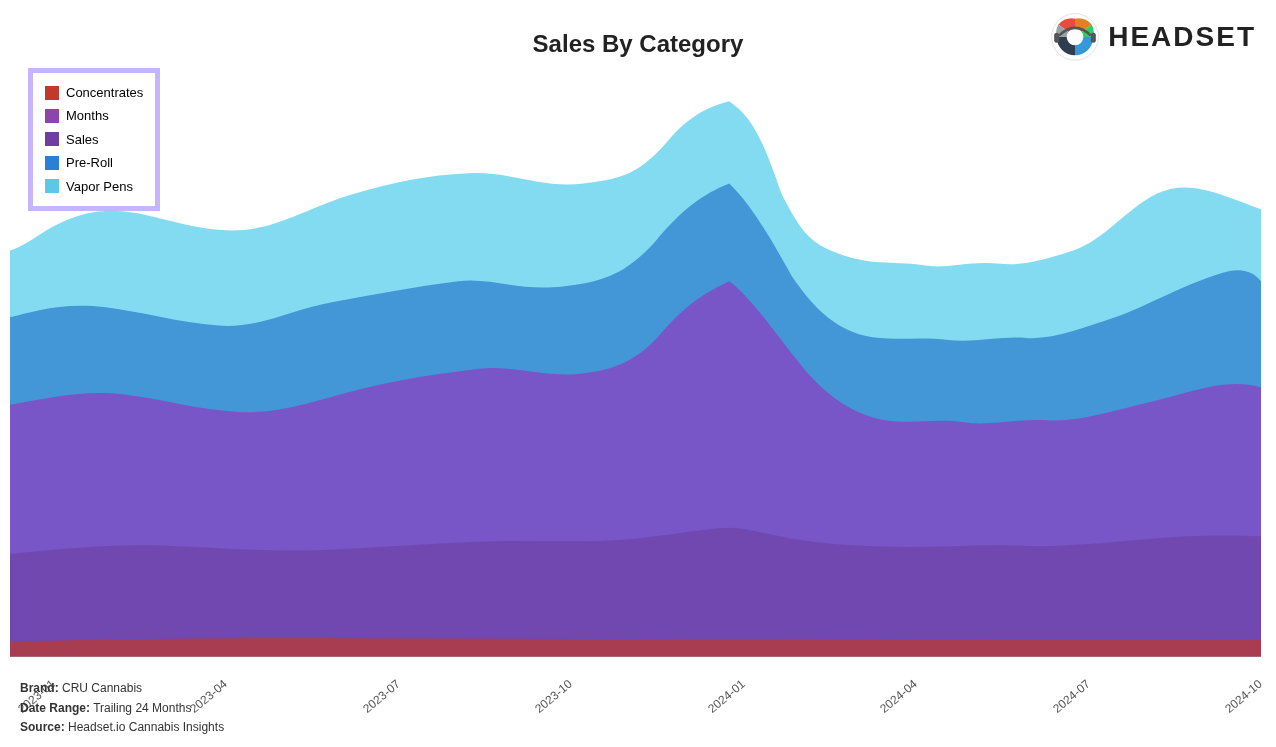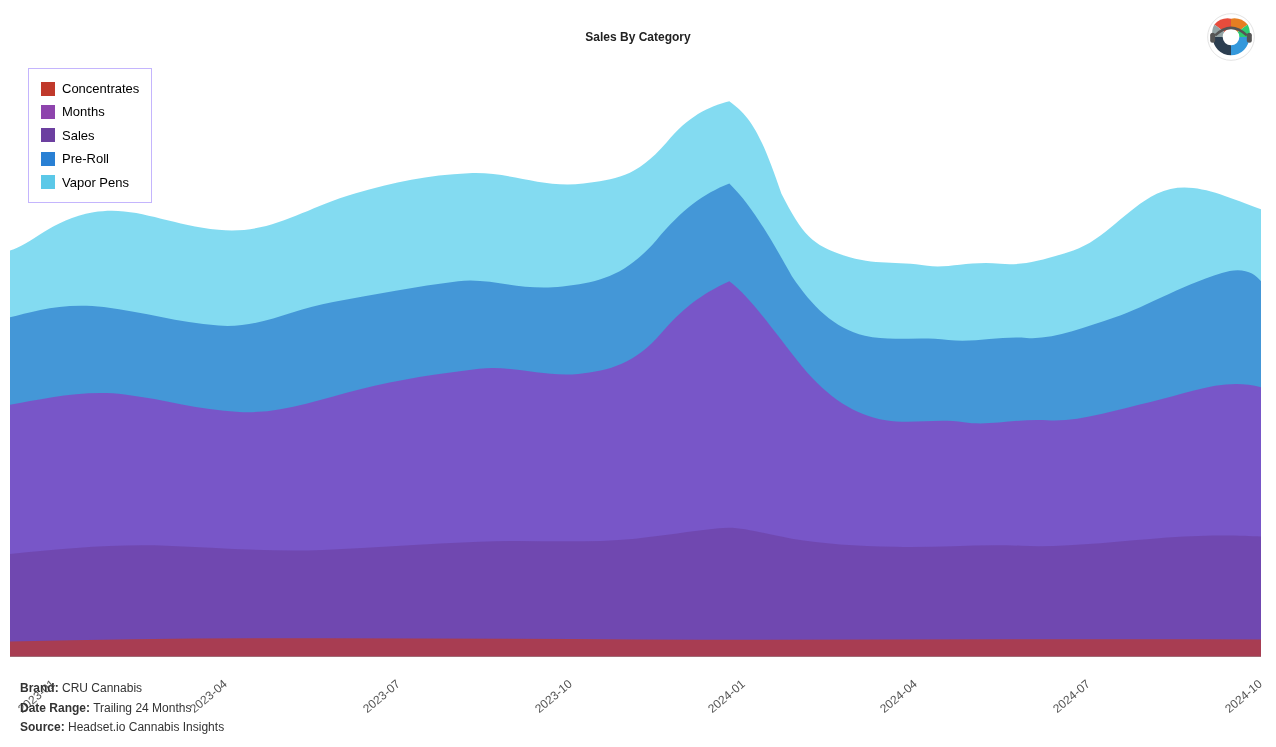--- a/index.html
+++ b/index.html
@@ -33,30 +33,30 @@
       font-weight: 900;
       letter-spacing: 2px;
       color: #222;
     }
     .chart-title {
       position: absolute;
       top: 30px;
       left: 0;
       right: 0;
       text-align: center;
-      font-size: 12px;
+      font-size: 24px;
       font-weight: 700;
       color: #222;
     }
     .legend {
       position: absolute;
       top: 68px;
       left: 28px;
       background: rgba(255,255,255,0.95);
-      border: 1px solid #c4b5fd;
+      border: 5px solid #c4b5fd;
       padding: 8px 12px;
       font-size: 13px;
       line-height: 1.8;
     }
     .legend-item {
       display: flex;
       align-items: center;
       gap: 7px;
     }
     .legend-color {
@@ -109,20 +109,21 @@
       <path d="M30 30 L30 52 A22 22 0 0 1 8 30 Z" fill="#2c3e50"></path>
 
       <path d="M30 30 L8 30 A22 22 0 0 1 10 15 Z" fill="#95a5a6"></path>
 
       <circle cx="30" cy="30" r="10" fill="white"></circle>
 
       <rect x="5" y="25" width="6" height="12" rx="3" fill="#555"></rect>
       <rect x="49" y="25" width="6" height="12" rx="3" fill="#555"></rect>
       <path d="M11 28 Q30 10 49 28" fill="none" stroke="#555" stroke-width="3"></path>
     </svg>
+    <span class="logo-text">HEADSET</span>
   </div>
 
   <div class="chart-title">Sales By Category</div>
 
   <div class="legend">
     <div class="legend-item">
       <span class="legend-color" style="background:#c0392b;"></span>
       <span>Concentrates</span>
     </div>
     <div class="legend-item">

